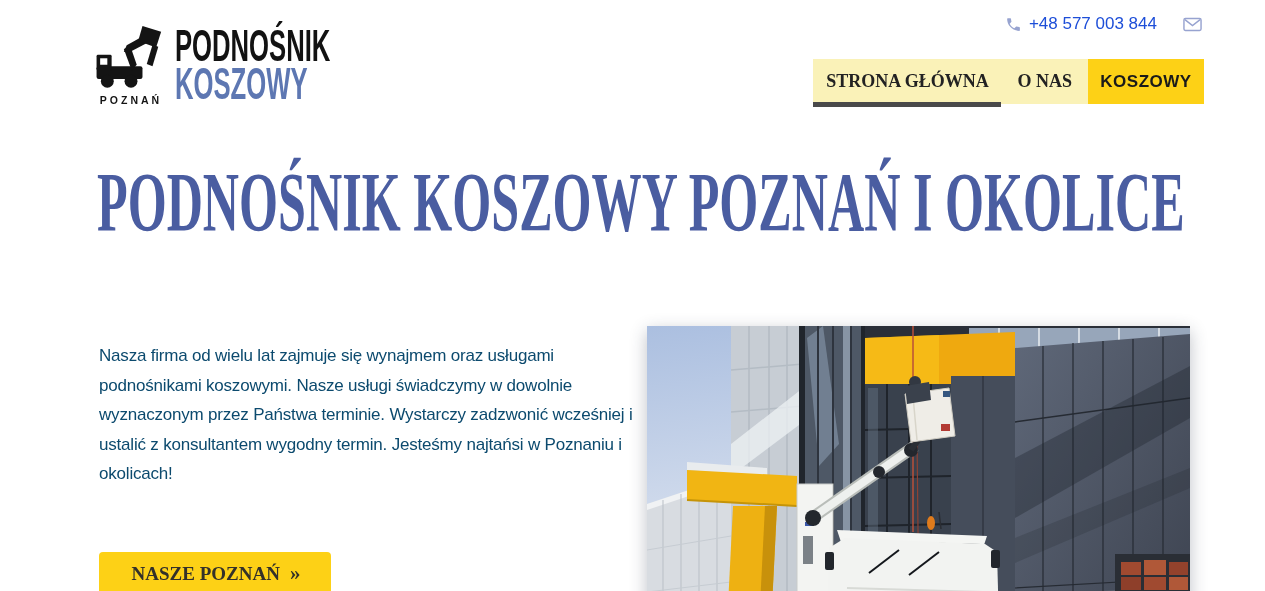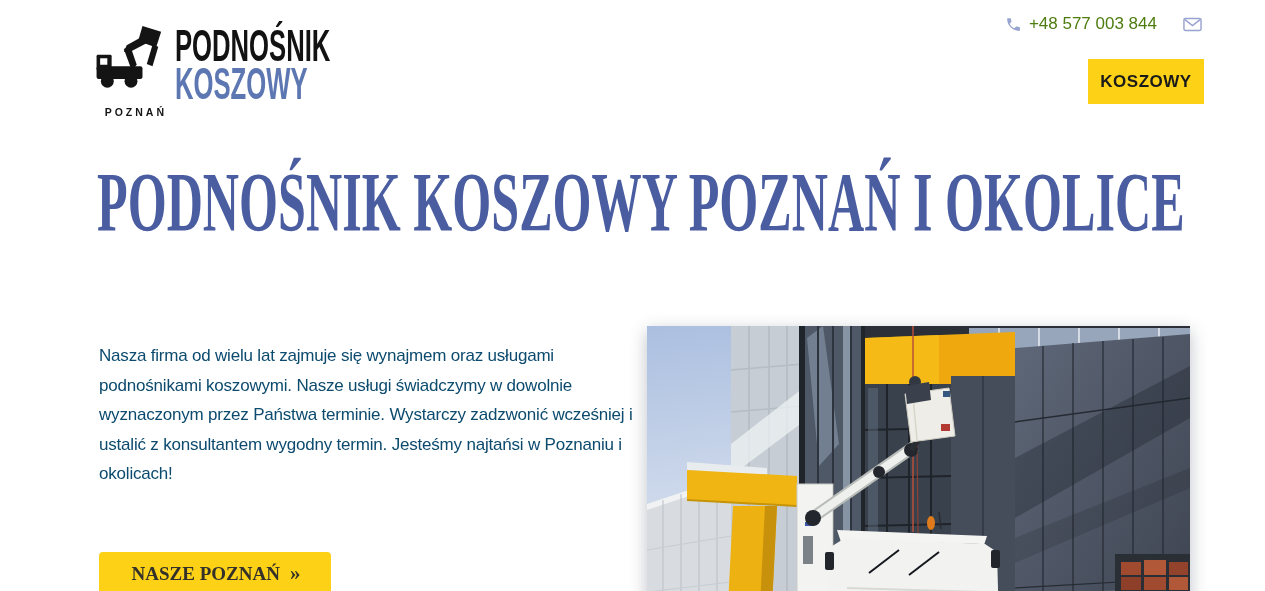--- a/index.html
+++ b/index.html
@@ -7,37 +7,37 @@
   body {
     width:1265px; height:591px; overflow:hidden; position:relative;
     background:#ffffff; font-family:"Liberation Sans", sans-serif;
   }
 
   
   .logo { position:absolute; left:95px; top:26px; display:flex; cursor:pointer; }
   .logo-icon { width:72px; }
   .logo-icon svg { display:block; }
   .logo-city {
-    margin-top:14px; text-align:right; font-size:10.5px; font-weight:bold;
+    margin-top:2px; text-align:center; font-size:10.5px; font-weight:bold;
     letter-spacing:3px; color:#141414; white-space:nowrap;
   }
   .logo-text {
     margin-left:8px; margin-top:1px;
     font-weight:800; font-size:45px; line-height:38px;
     transform:scaleX(0.57); transform-origin:left top; white-space:nowrap;
     letter-spacing:0;
   }
   .logo-text .l1 { color:#121212; display:block; }
   .logo-text .l2 { color:#5d77b2; display:block; }
 
   
   .contact { position:absolute; top:14px; right:63px; display:flex; gap:26px; align-items:center; }
   .contact a {
     display:flex; align-items:center; gap:7px; text-decoration:none;
-    color:#4d7c0f; font-size:17px; cursor:pointer;
+    color:#1d4ed8; font-size:17px; cursor:pointer;
   }
   .contact svg { display:block; }
 
   
   .nav { position:absolute; top:59px; right:61px; height:45px; display:flex; }
   .nav-main { background:#faf2b8; display:flex; height:45px; }
   .tab {
     display:flex; align-items:center; justify-content:center;
     font-family:"Liberation Serif", serif; font-weight:700; font-size:18px;
     color:#222222; cursor:pointer; white-space:nowrap;
@@ -122,20 +122,29 @@
     <span>
       <svg width="19" height="16" viewBox="0 0 20 16" fill="none" stroke="#97a3d0" stroke-width="1.5">
         <rect x="1" y="2.2" width="18" height="12.6" rx="1.5"></rect>
         <path d="M2 3.4 L10 9.6 L18 3.4"></path>
       </svg>
     </span>
   </a>
 </div>
 
 <nav class="nav">
+  <div class="nav-main">
+    <div class="tab tab-home">
+      <span>STRONA GŁÓWNA</span>
+      <div class="active-underline"></div>
+    </div>
+    <div class="tab tab-about">
+      <span>O NAS</span>
+    </div>
+  </div>
   <div class="tab-contact">
     <span>KOSZOWY</span>
   </div>
 </nav>
 
 <h1 class="page-title">PODNOŚNIK KOSZOWY POZNAŃ I OKOLICE</h1>
 
 <p class="intro">Nasza firma od wielu lat zajmuje się wynajmem oraz usługami podnośnikami koszowymi. Nasze usługi świadczymy w dowolnie wyznaczonym przez Państwa terminie. Wystarczy zadzwonić wcześniej i ustalić z konsultantem wygodny termin. Jesteśmy najtańsi w Poznaniu i okolicach!</p>
 
 <button class="cta">

